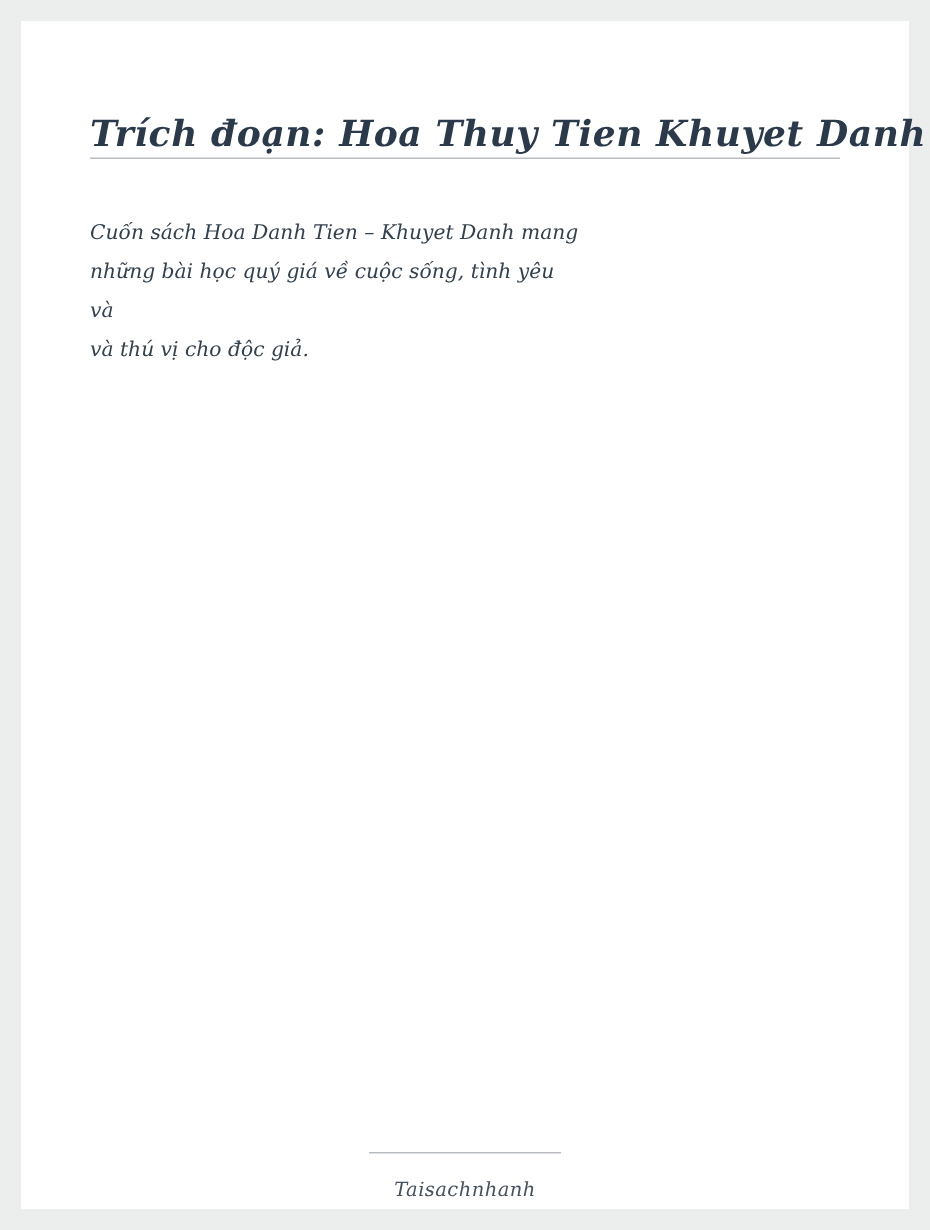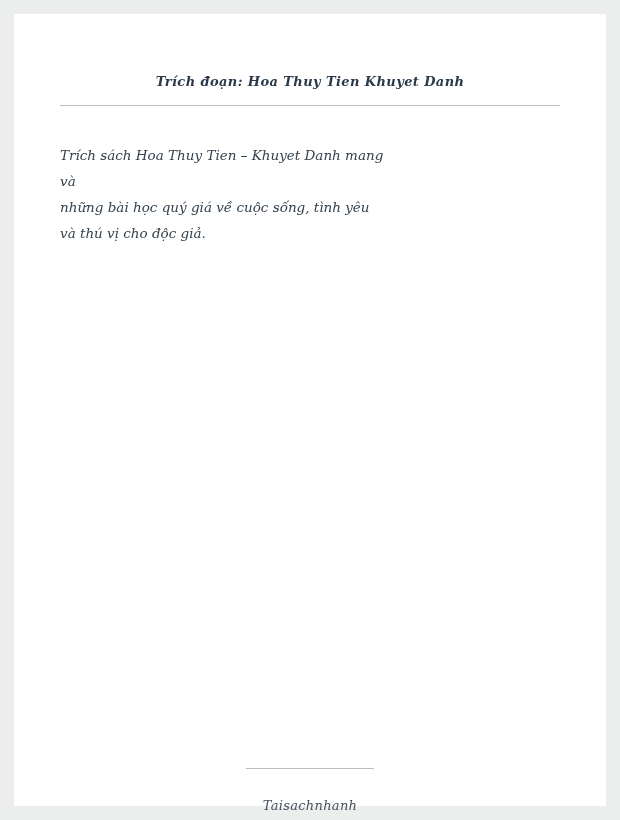--- a/index.html
+++ b/index.html
@@ -26,21 +26,21 @@
 
   .doc-title {
     position: absolute;
     left: 46px;
     top: 60px;
     width: 500px;
     text-align: center;
     font-family: "DejaVu Serif", serif;
     font-style: italic;
     font-weight: bold;
-    font-size: 13px;
+    font-size: 24px;
     letter-spacing: 0.4px;
     color: #2b3a4a;
     white-space: nowrap;
   }
 
   .title-rule {
     position: absolute;
     left: 46px;
     top: 91px;
     width: 500px;
@@ -77,36 +77,35 @@
     position: absolute;
     left: 146px;
     top: 772px;
     width: 300px;
     text-align: center;
     font-family: "DejaVu Serif", serif;
     font-style: italic;
     font-size: 13px;
     color: #46525f;
     letter-spacing: 0.3px;
-    margin-top: 12px;
   }
 </style>
 </head>
 <body>
 
 <div class="page">
 
   <div class="doc-title">Trích đoạn: Hoa Thuy Tien Khuyet Danh</div>
 
   <div class="title-rule"></div>
 
   <div class="body-block">
-    <div class="body-line">Trích sách Hoa Thuy Tien – Khuyet Danh mang</div>
+    <div class="body-line">Cuốn sách Hoa Danh Tien – Khuyet Danh mang</div>
+    <div class="body-line">những bài học quý giá về cuộc sống, tình yêu</div>
     <div class="body-line">và</div>
-    <div class="body-line">những bài học quý giá về cuộc sống, tình yêu</div>
     <div class="body-line">và thú vị cho độc giả.</div>
   </div>
 
   <div class="footer-rule"></div>
 
   <div class="footer-text">Taisachnhanh</div>
 
 </div>
 
 </body></html>

